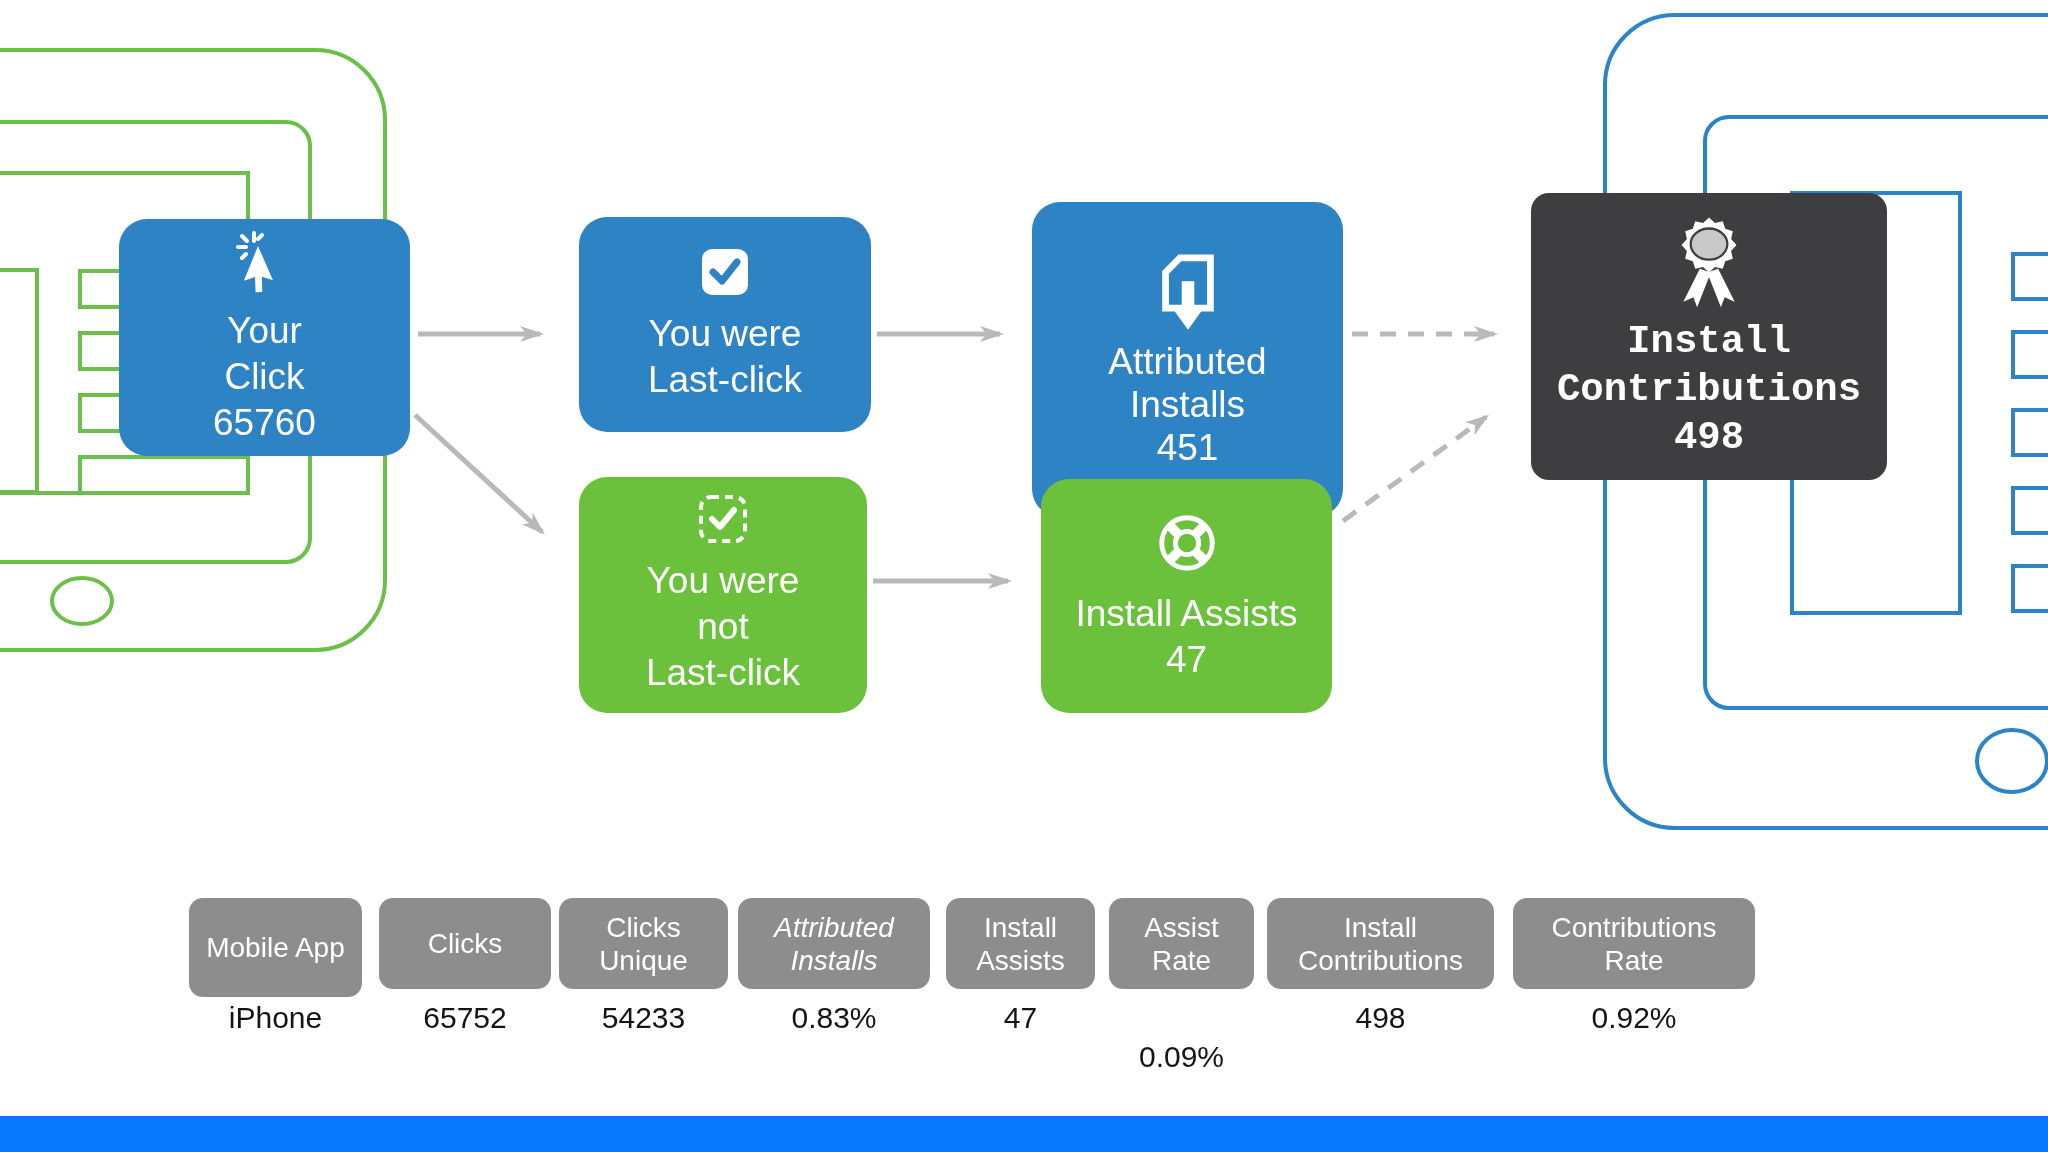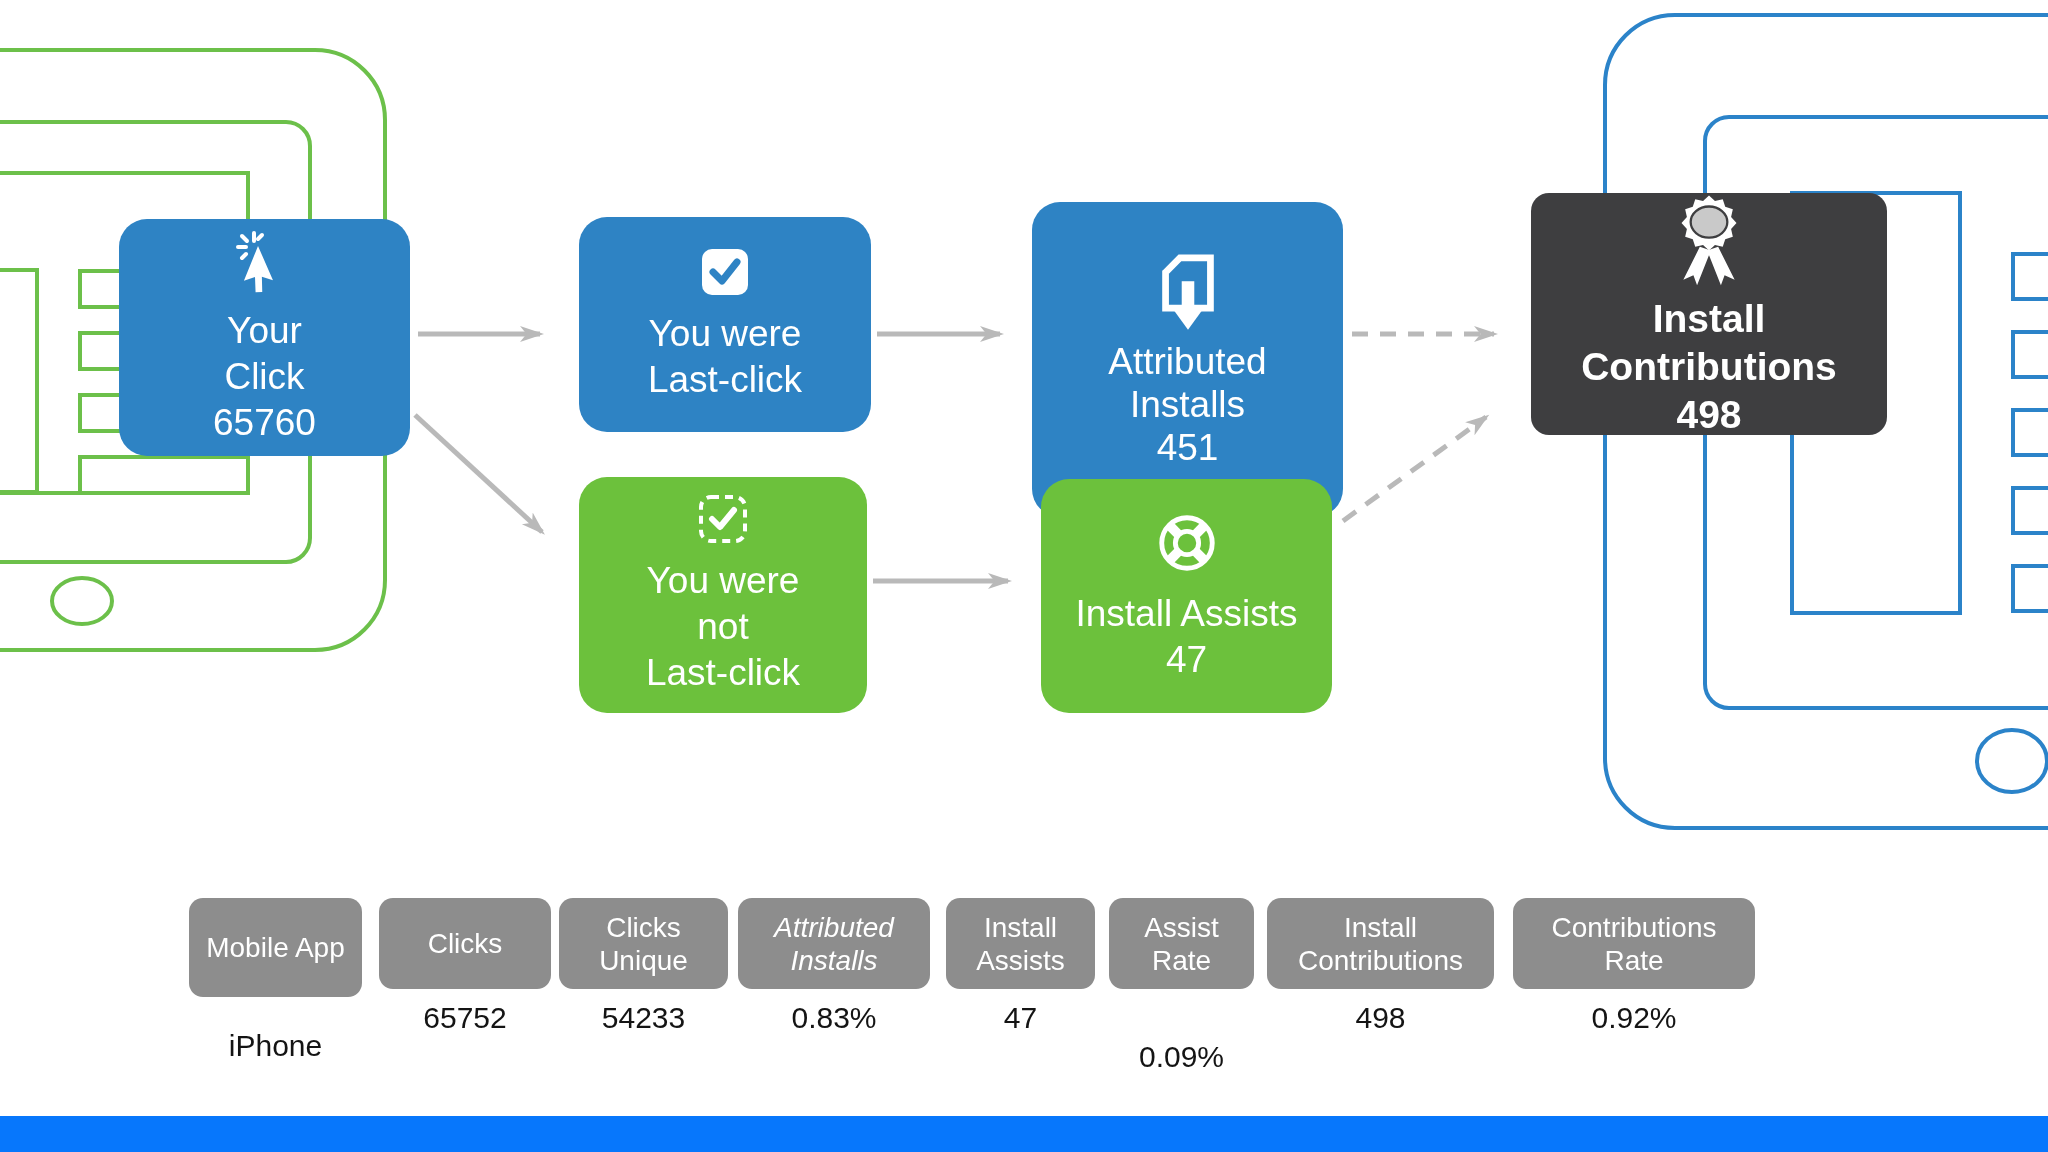--- a/index.html
+++ b/index.html
@@ -141,21 +141,21 @@
           <line x1="44.2" y1="44.2" x2="52.7" y2="52.7"></line>
         </g>
       </svg>
     </span>
     <div class="txt">
       <div>Install Assists</div>
       <div>47</div>
     </div>
   </div>
 
-  <div class="node dark" style="left:1531px;top:193px;width:356px;height:242px;">
+  <div class="node dark" style="left:1531px;top:193px;width:356px;height:287px;font-family:Liberation Mono, monospace;">
     <span class="icon" style="margin-bottom:2px;">
       <svg width="88" height="99" viewBox="0 0 96 108">
         <polygon fill="#ffffff" points="78,36 72.1,42.5 74,51 65.7,53.7 63,62 54.5,60.1 48,66 41.5,60.1 33,62 30.3,53.7 22,51 23.9,42.5 18,36 23.9,29.5 22,21 30.3,18.3 33,10 41.5,11.9 48,6 54.5,11.9 63,10 65.7,18.3 74,21 72.1,29.5"></polygon>
         <polygon fill="#ffffff" points="38,62 20,98 31,93 35,104 50,66"></polygon>
         <polygon fill="#ffffff" points="58,62 76,98 65,93 61,104 46,66"></polygon>
         <ellipse cx="48" cy="35" rx="20" ry="17" fill="#C9C9C9" stroke="#3E3E40" stroke-width="2.5"></ellipse>
       </svg>
     </span>
     <div class="txt">
       <div>Install</div>
@@ -166,21 +166,21 @@
 
   <div class="thcell" style="left:189px;top:898px;width:173px;height:99px;">Mobile App</div>
   <div class="thcell" style="left:379px;top:898px;width:172px;height:91px;">Clicks</div>
   <div class="thcell" style="left:559px;top:898px;width:169px;height:91px;">Clicks Unique</div>
   <div class="thcell" style="left:738px;top:898px;width:192px;height:91px;font-style:italic;">Attributed Installs</div>
   <div class="thcell" style="left:946px;top:898px;width:149px;height:91px;">Install Assists</div>
   <div class="thcell" style="left:1109px;top:898px;width:145px;height:91px;">Assist Rate</div>
   <div class="thcell" style="left:1267px;top:898px;width:227px;height:91px;">Install Contributions</div>
   <div class="thcell" style="left:1513px;top:898px;width:242px;height:91px;">Contributions Rate</div>
 
-  <div class="tvcell" style="left:189px;top:1026px;width:173px;height:40px;">iPhone</div>
+  <div class="tvcell" style="left:189px;top:998px;width:173px;height:40px;">iPhone</div>
   <div class="tvcell" style="left:379px;top:998px;width:172px;height:40px;">65752</div>
   <div class="tvcell" style="left:559px;top:998px;width:169px;height:40px;">54233</div>
   <div class="tvcell" style="left:738px;top:998px;width:192px;height:40px;">0.83%</div>
   <div class="tvcell" style="left:946px;top:998px;width:149px;height:40px;">47</div>
   <div class="tvcell" style="left:1109px;top:998px;width:145px;height:40px;margin-top:39px;">0.09%</div>
   <div class="tvcell" style="left:1267px;top:998px;width:227px;height:40px;">498</div>
   <div class="tvcell" style="left:1513px;top:998px;width:242px;height:40px;">0.92%</div>
 
   <div class="bottombar"></div>
 </div>

